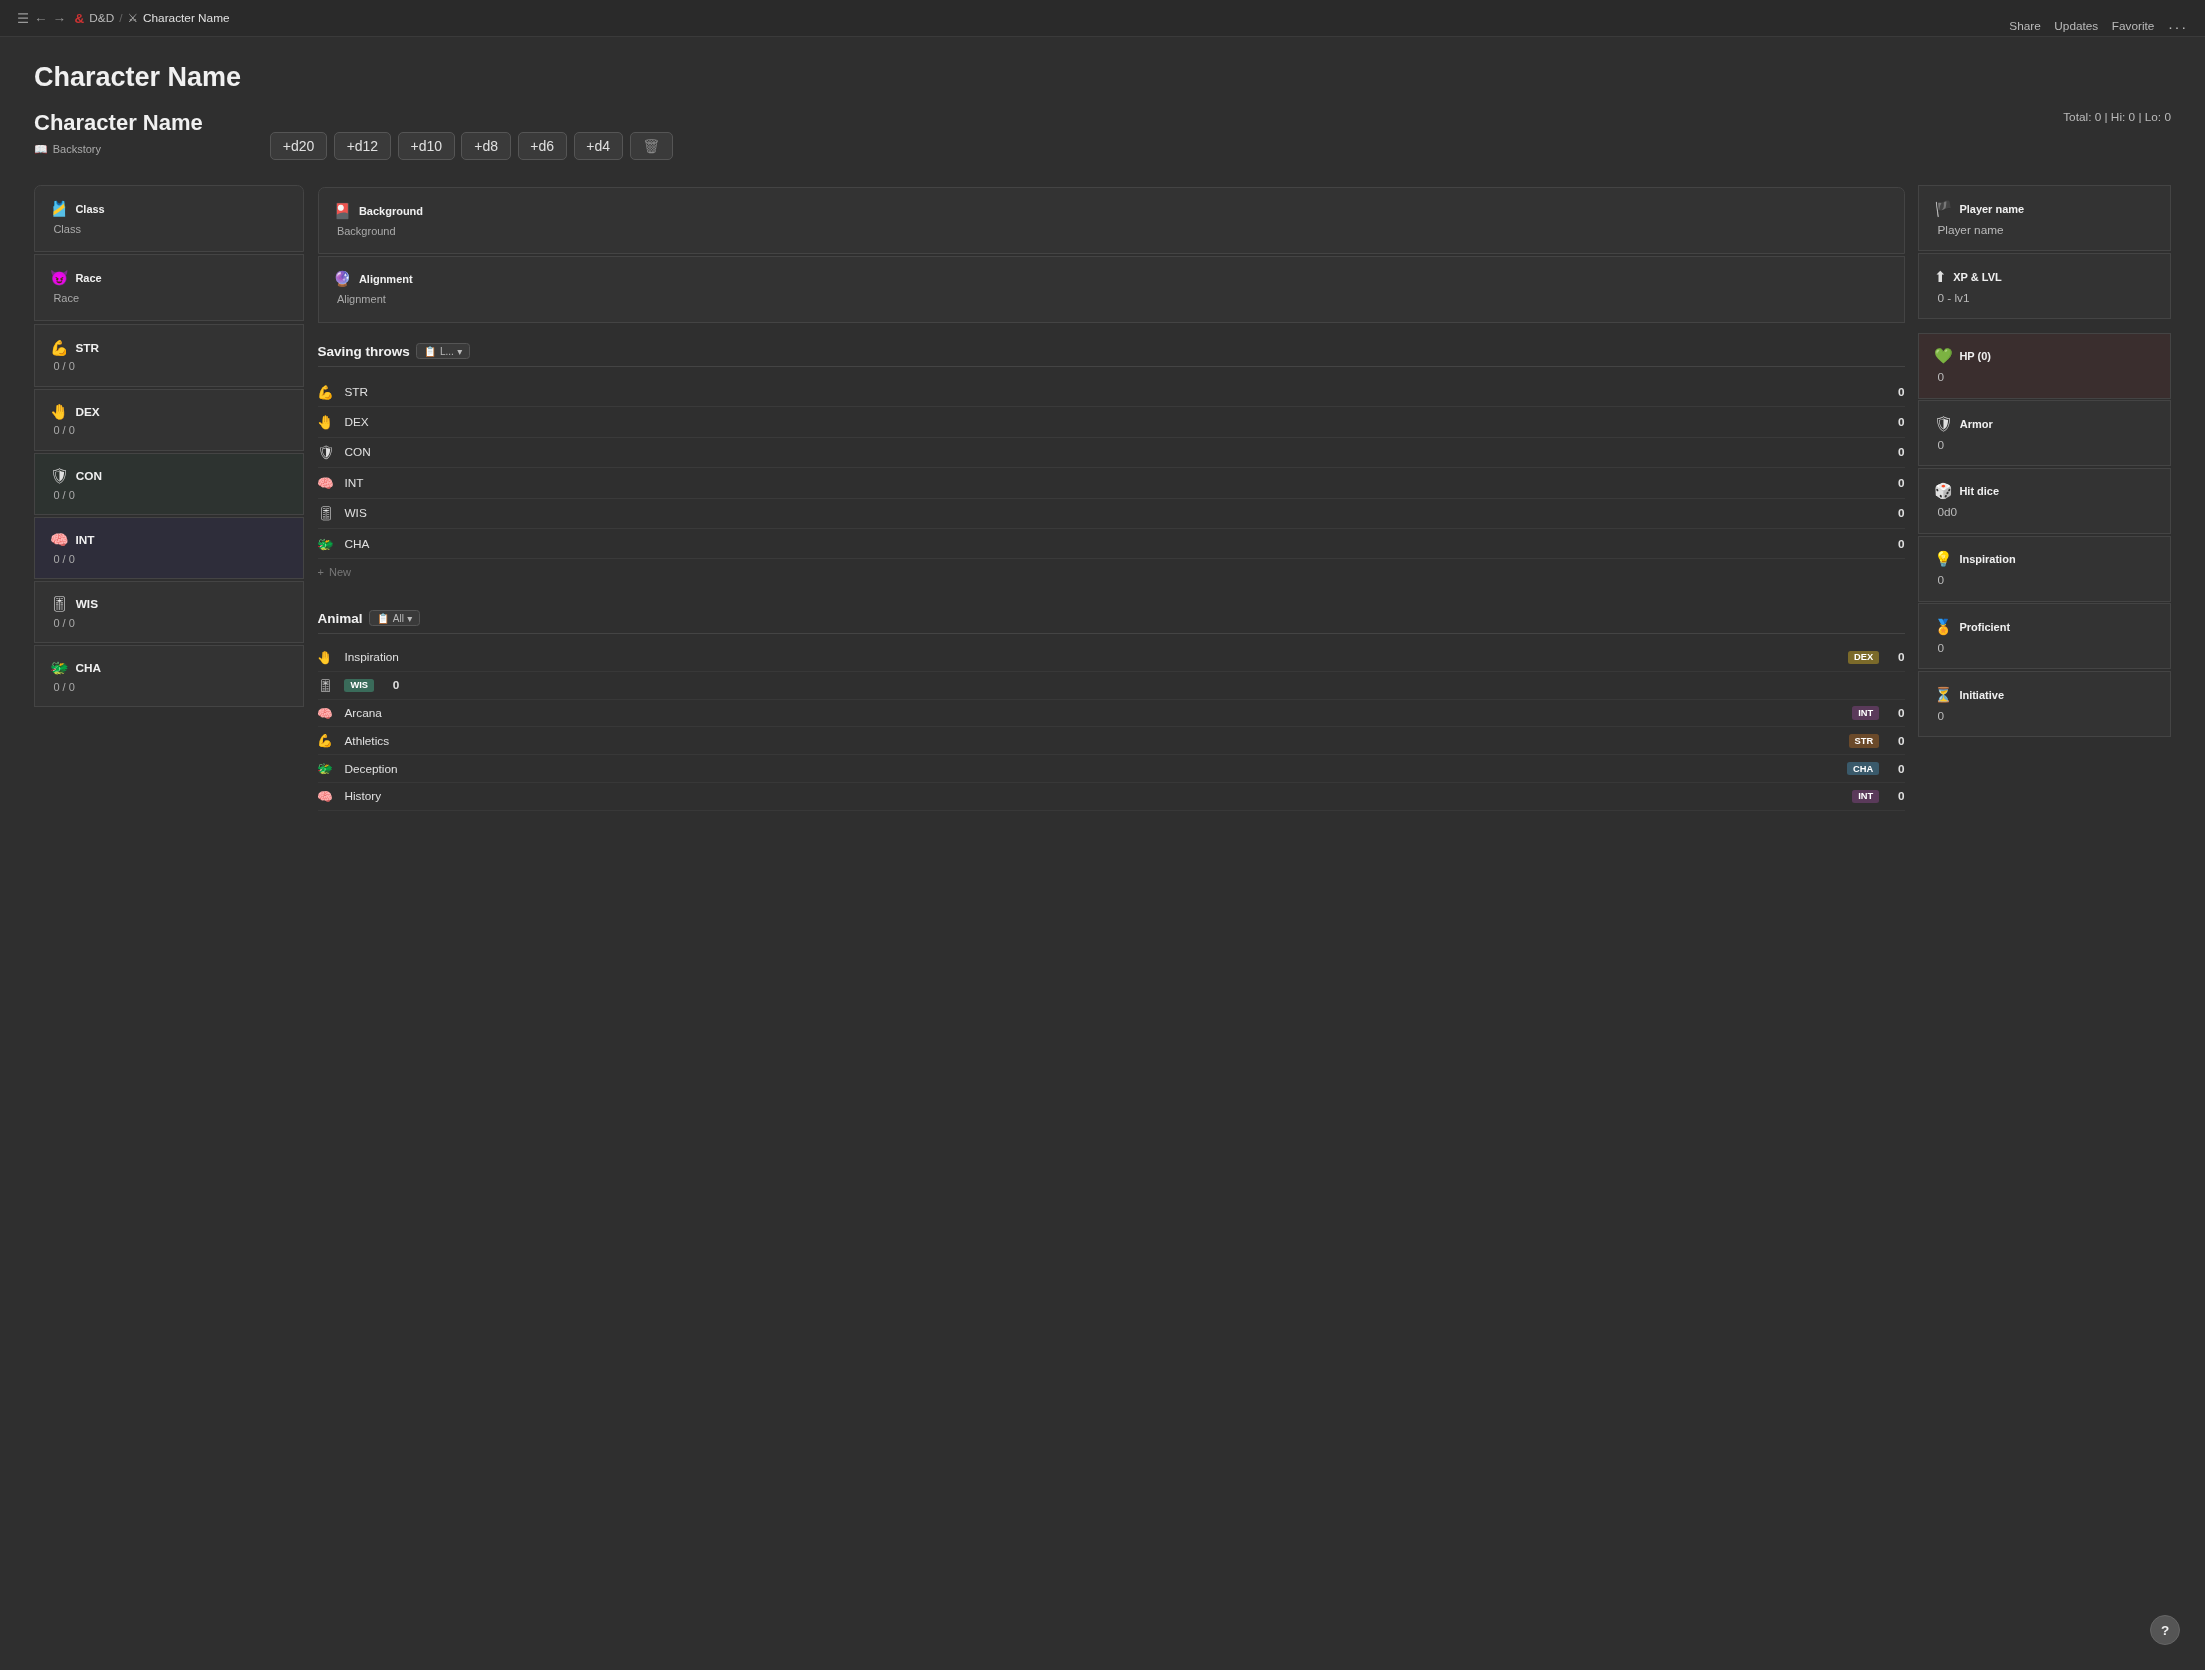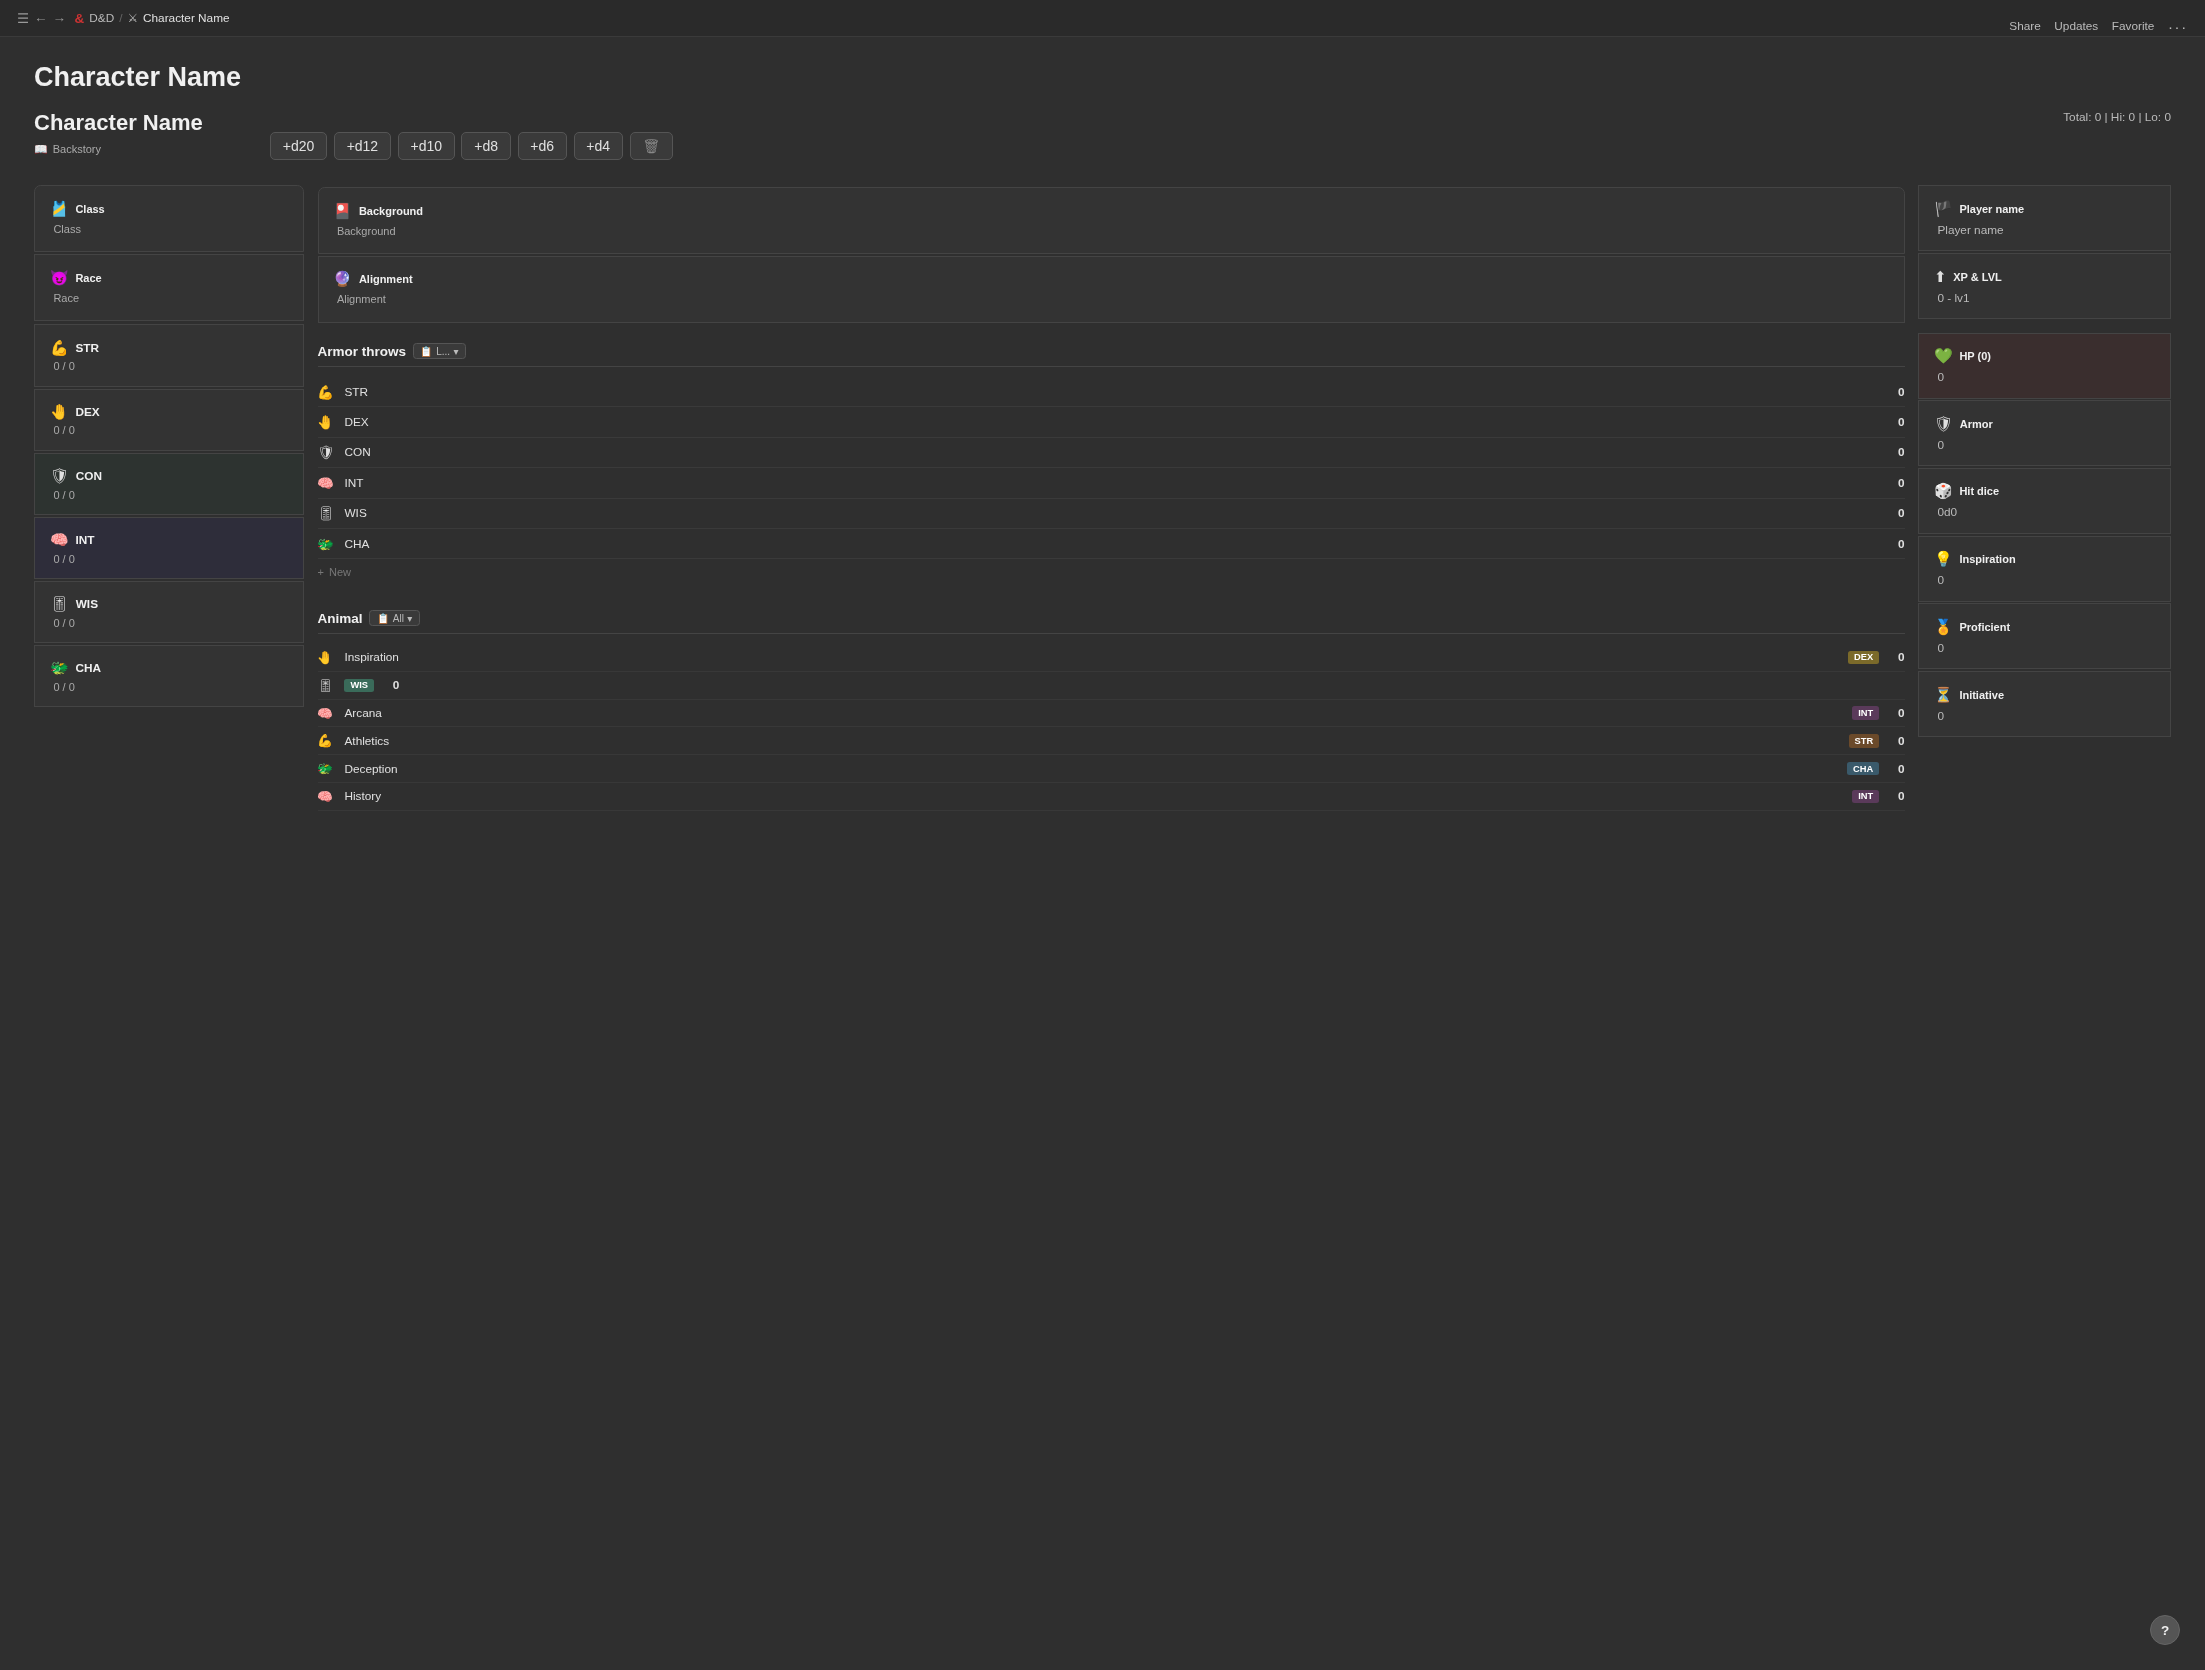--- a/index.html
+++ b/index.html
@@ -530,21 +530,21 @@
           <div class="info-card-header">
             <span class="info-card-icon">🔮</span>
             <span class="info-card-title">Alignment</span>
           </div>
           <div class="info-card-value">Alignment</div>
         </div>
       </div>
 
       <div class="saving-throws">
         <div class="section-header">
-          <span class="section-title">Armor throws</span>
+          <span class="section-title">Saving throws</span>
           <div class="section-filter">
             <span>📋</span>
             <span>L...</span>
             <span>▾</span>
           </div>
         </div>
 
         <div>
           <div class="throw-row">
             <span class="throw-icon">💪</span>

